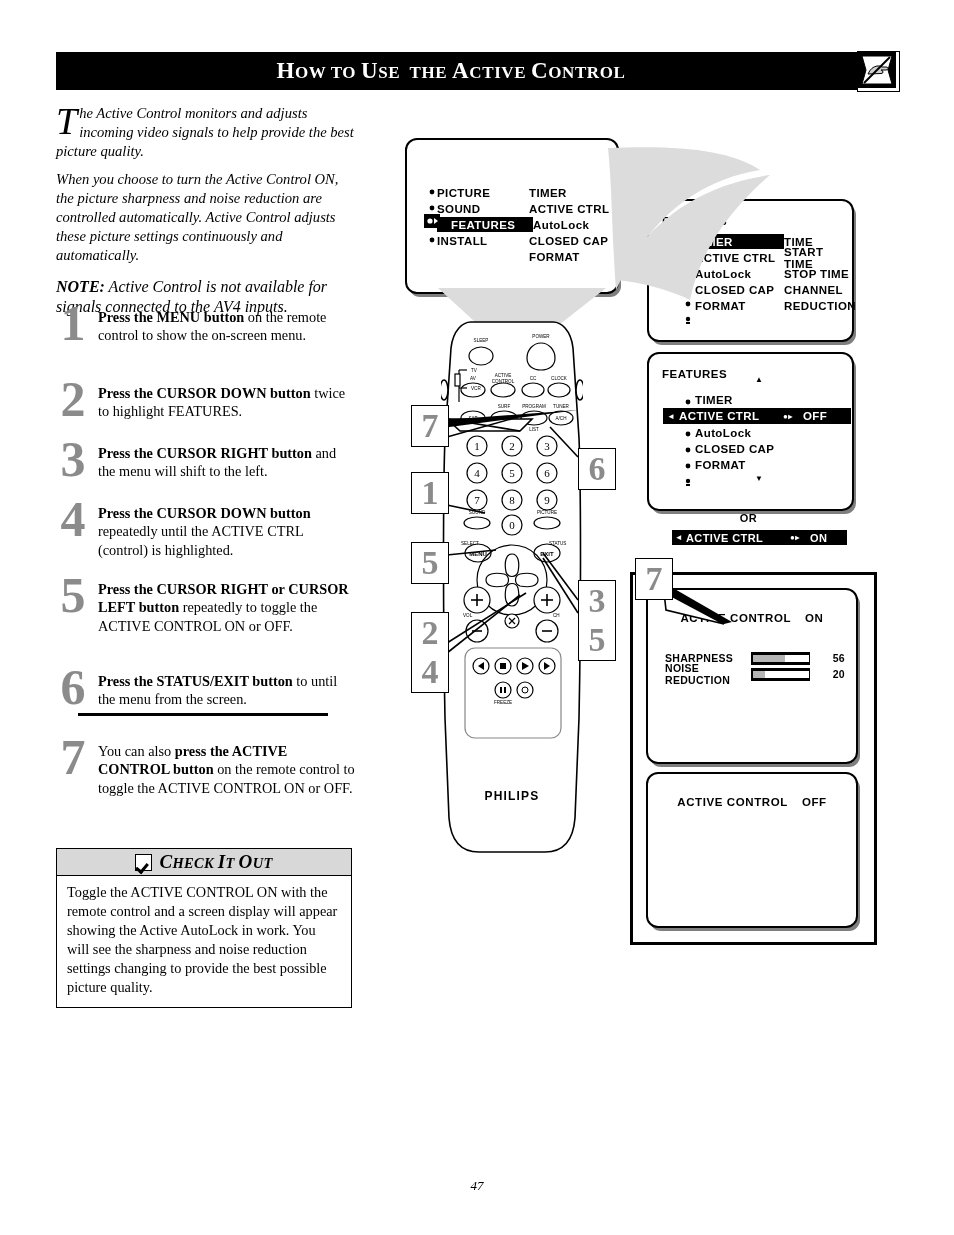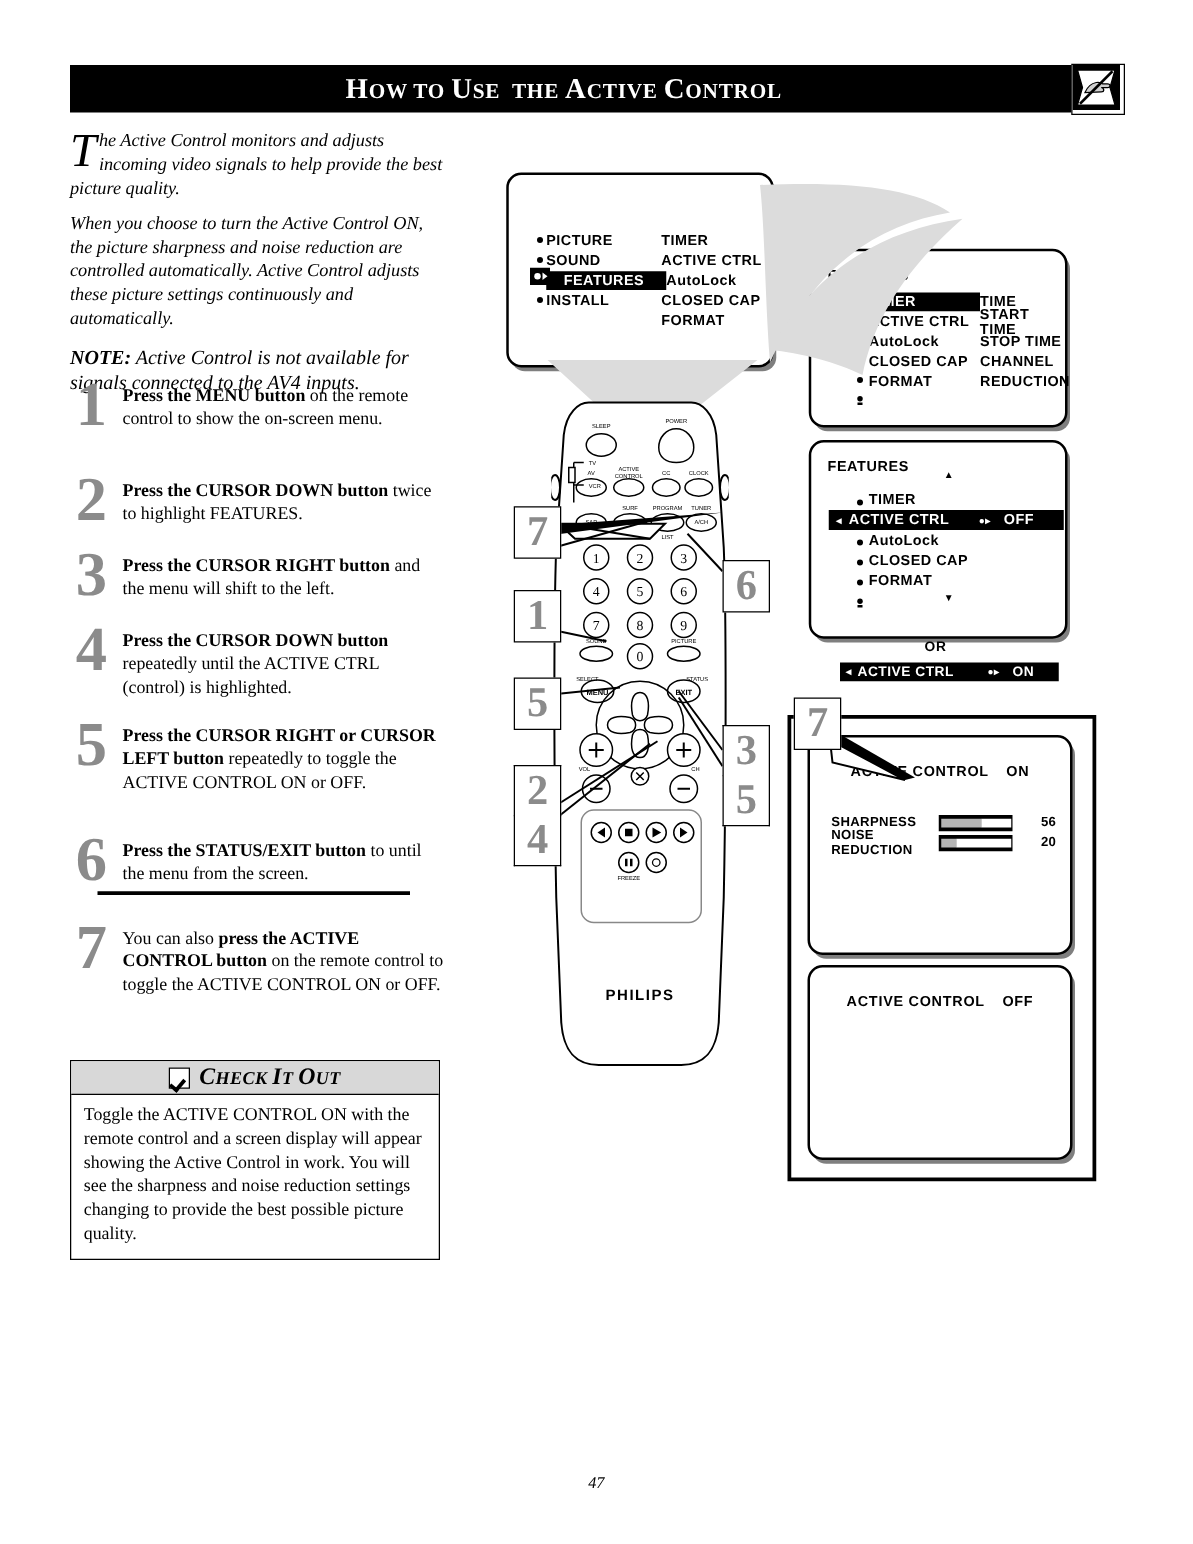--- a/index.html
+++ b/index.html
@@ -162,21 +162,21 @@
   </div>
 
   <div class="cio">
     <div class="cio-hd">
       <span class="chk"></span>
       <span class="cio-hd-t">
         
         <span>C<span class="sc">HECK </span>I<span class="sc">T </span>O<span class="sc">UT</span></span>
       </span>
     </div>
-    <div class="cio-body">Toggle the ACTIVE CONTROL ON with the remote control and a screen display will appear showing the Active Control in work. You will see the sharpness and noise reduction settings changing to provide the best possible picture quality.</div>
+    <div class="cio-body">Toggle the ACTIVE CONTROL ON with the remote control and a screen display will appear showing the Active AutoLock in work. You will see the sharpness and noise reduction settings changing to provide the best possible picture quality.</div>
   </div>
 
   <svg class="ph" style="left:400px;top:130px;z-index:1" width="470" height="250">
     <path d="M208 18 C 280 15, 330 20, 360 40 C 300 50, 250 85, 216 160 C 212 110, 212 55, 208 18 Z" fill="#dcdcdc"></path>
     <path d="M216 150 C 250 90, 300 55, 370 45 C 330 80, 300 120, 290 170 C 270 160, 240 152, 216 150 Z" fill="#dcdcdc"></path>
   </svg>
   <svg class="ph" style="left:430px;top:280px;z-index:1" width="180" height="60">
     <path d="M8 8 L176 8 L120 52 C 100 40, 72 40, 56 52 Z" fill="#dcdcdc"></path>
   </svg>
 

